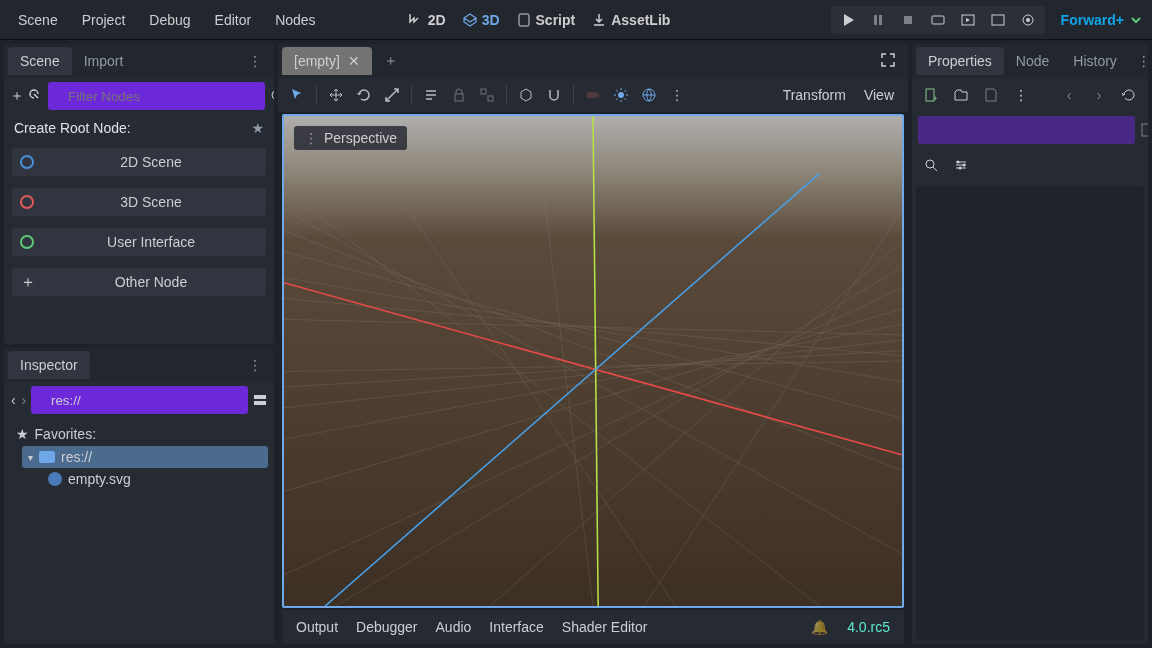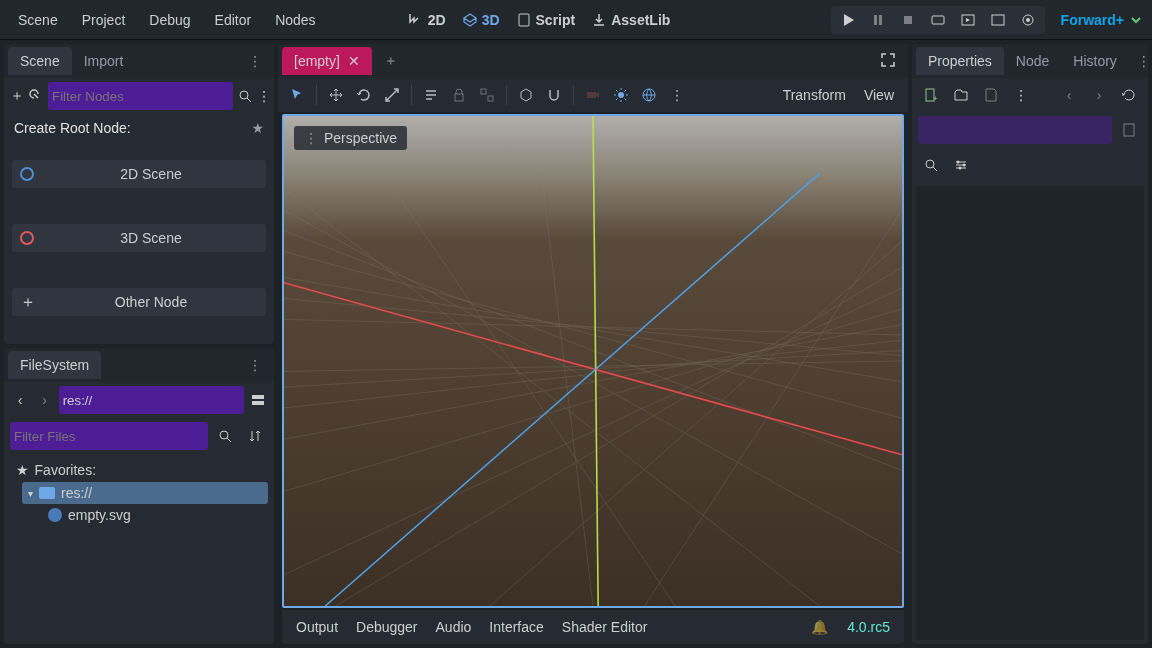--- a/index.html
+++ b/index.html
@@ -16,40 +16,40 @@
 .left-col { width: 278px; display: flex; flex-direction: column; padding: 4px; gap: 4px; }
 .panel { background: #262b33; border-radius: 4px; display: flex; flex-direction: column; overflow: hidden; }
 .scene-panel { height: 300px; }
 .fs-panel { flex: 1; }
 .panel-tabs { display: flex; align-items: center; background: #22262d; height: 34px; padding: 0 4px; }
 .panel-tab { padding: 6px 12px; cursor: pointer; color: #939aa8; }
 .panel-tab.active { background: #30353f; color: #cdced2; border-radius: 4px 4px 0 0; }
 .kebab { margin-left: auto; padding: 4px 8px; cursor: pointer; color: #939aa8; }
 .toolbar-row { display: flex; align-items: center; gap: 4px; padding: 4px 6px; }
 .icon-btn { width: 26px; height: 26px; display: flex; align-items: center; justify-content: center; cursor: pointer; color: #cdced2; }
-.search-input { flex: 1; background: #4c1d95; border: none; color: #cdced2; padding: 5px 4px; border-radius: 3px; outline: none; height: 28px; }
+.search-input { flex: 1; background: #6d28d9; border: none; color: #cdced2; padding: 5px 20px; border-radius: 3px; outline: none; height: 28px; }
 .section-label { padding: 6px 10px; color: #e0e0e0; display: flex; align-items: center; justify-content: space-between; }
-.root-btn { margin: 18px 8px; background: #30353f; border-radius: 3px; padding: 6px 8px; display: flex; align-items: center; gap: 10px; cursor: pointer; }
+.root-btn { margin: 6px 8px; background: #30353f; border-radius: 3px; padding: 6px 8px; display: flex; align-items: center; gap: 10px; cursor: pointer; }
 .root-btn span.lbl { flex: 1; text-align: center; }
 .circle-ico { width: 14px; height: 14px; border-radius: 50%; border: 2px solid; }
 .c-blue { border-color: #4a90d9; }
 .c-red { border-color: #e05a5a; }
 .c-green { border-color: #5fc97a; }
 .plus-ico { width: 14px; color: #cdced2; font-size: 16px; line-height: 1; text-align: center; }
 .fs-tree { padding: 4px 6px; flex: 1; overflow: auto; }
 .fav-row { display: flex; align-items: center; gap: 6px; padding: 4px 6px; }
 .tree-row { display: flex; align-items: center; gap: 6px; padding: 3px 6px; border-radius: 3px; cursor: pointer; }
 .tree-row.selected { background: #4b6b8e; }
 .tree-indent1 { margin-left: 12px; }
 .tree-indent2 { margin-left: 32px; }
 .folder-ico { width: 16px; height: 12px; background: #6fa8e8; border-radius: 2px; position: relative; }
 .svg-ico { width: 14px; height: 14px; background: #4a7ab8; border-radius: 50%; display: inline-block; }
 .center-col { flex: 1; display: flex; flex-direction: column; padding: 4px 0; }
 .scene-tabs { height: 34px; display: flex; align-items: center; background: #22262d; padding: 0 4px; }
-.scene-tab { background: #be185d; padding: 6px 12px; display: flex; align-items: center; gap: 8px; border-radius: 4px 4px 0 0; cursor: pointer; }
+.scene-tab { background: #737373; padding: 6px 12px; display: flex; align-items: center; gap: 8px; border-radius: 4px 4px 0 0; cursor: pointer; }
 .close-x { cursor: pointer; color: #cdced2; }
 .add-tab { padding: 6px 12px; cursor: pointer; color: #939aa8; }
 .expand-btn { margin-left: auto; padding: 4px 8px; cursor: pointer; }
 .vp-toolbar { height: 34px; background: #262b33; display: flex; align-items: center; gap: 2px; padding: 0 6px; }
 .vp-toolbar .icon-btn { color: #b5bac4; }
 .vp-toolbar .sep { width: 1px; height: 20px; background: #3a3f48; margin: 0 4px; }
 .vp-text { padding: 4px 8px; cursor: pointer; }
 .viewport { flex: 1; position: relative; background: linear-gradient(to bottom, #b0aeac 0%, #8a8376 12%, #5a4a3a 25%, #3c2f24 100%); margin: 2px 4px; border: 2px solid #6fa8e8; border-radius: 2px; overflow: hidden; }
 .viewport svg { position: absolute; inset: 0; width: 100%; height: 100%; }
 .persp-badge { position: absolute; top: 10px; left: 10px; background: rgba(40,44,52,0.85); padding: 4px 10px; border-radius: 3px; display: flex; align-items: center; gap: 6px; cursor: pointer; }
@@ -180,52 +180,42 @@
       </div>
       <div class="root-btn">
           <span class="circle-ico c-blue"></span>
           <span class="lbl">2D Scene</span>
         </div>
       <div class="root-btn">
           <span class="circle-ico c-red"></span>
           <span class="lbl">3D Scene</span>
         </div>
       <div class="root-btn">
+          <span class="circle-ico c-green"></span>
+          <span class="lbl">User Interface</span>
+        </div>
+      <div class="root-btn">
           <span class="plus-ico">＋</span>
           <span class="lbl">Other Node</span>
         </div>
     </div>
 
     <div class="panel fs-panel">
       <div class="panel-tabs">
-        <div class="panel-tab active">FileSystem</div>
+        <div class="panel-tab active">Inspector</div>
         <div class="kebab">⋮</div>
       </div>
       <div class="toolbar-row">
         <div class="icon-btn">‹</div>
         <div class="icon-btn disabled">›</div>
         <input class="search-input" value="res://" style="">
         <div class="icon-btn">
             <svg class="mini" viewBox="0 0 16 16">
               <rect x="2" y="3" width="12" height="4" fill="#cdced2"></rect>
               <rect x="2" y="9" width="12" height="4" fill="#cdced2"></rect>
-            </svg>
-          </div>
-      </div>
-      <div class="toolbar-row">
-        <input class="search-input" placeholder="Filter Files" style="">
-        <div class="icon-btn">
-            <svg class="mini" viewBox="0 0 16 16">
-              <circle cx="7" cy="7" r="4" stroke="#cdced2" fill="none"></circle>
-              <path d="M10 10l4 4" stroke="#cdced2"></path>
-            </svg>
-          </div>
-        <div class="icon-btn">
-            <svg class="mini" viewBox="0 0 16 16">
-              <path d="M5 3v10m-2-2l2 2 2-2M11 13V3m-2 2l2-2 2 2" stroke="#cdced2" fill="none"></path>
             </svg>
           </div>
       </div>
       <div class="fs-tree">
         <div class="fav-row">
           <span>★</span>
           <span>Favorites:</span>
         </div>
         <div class="tree-row selected tree-indent1">
           <span style="font-size:10px;">▾</span>

